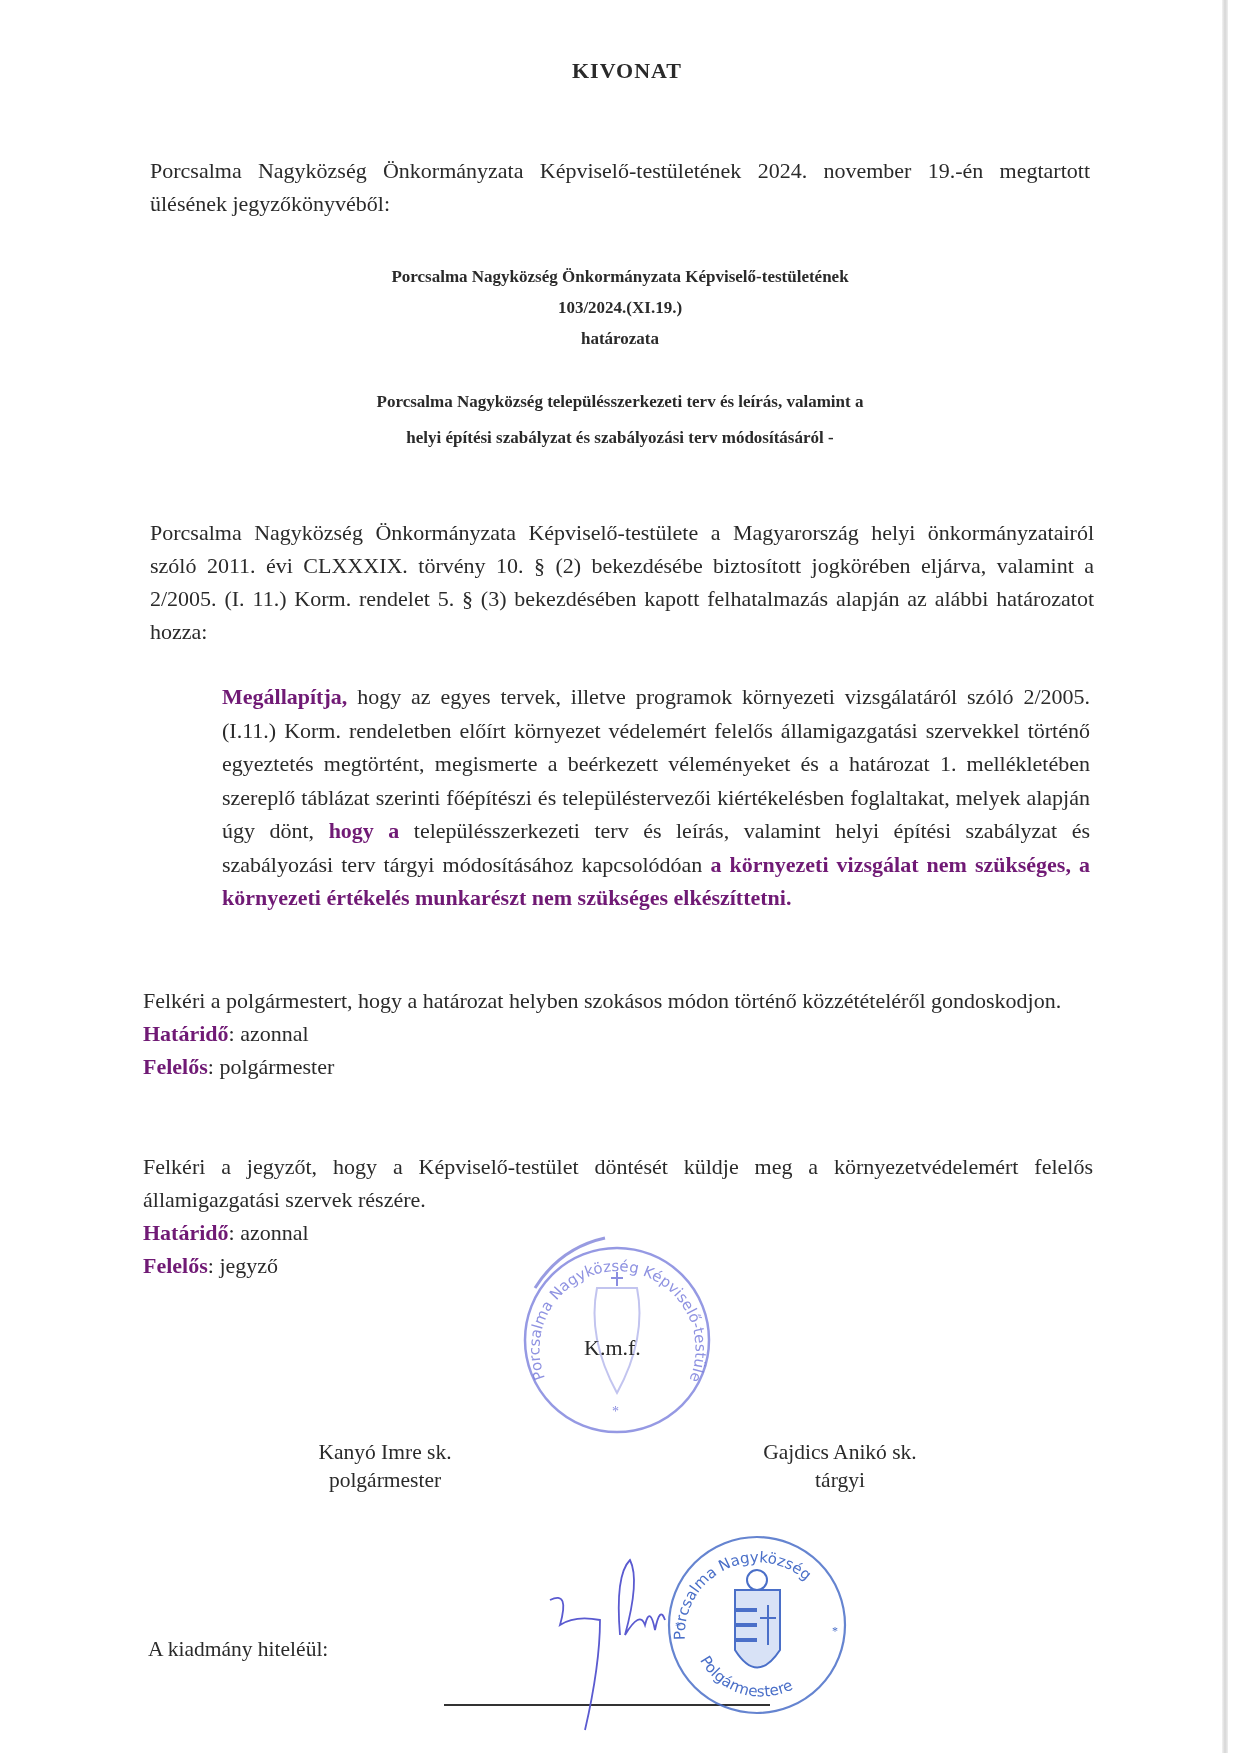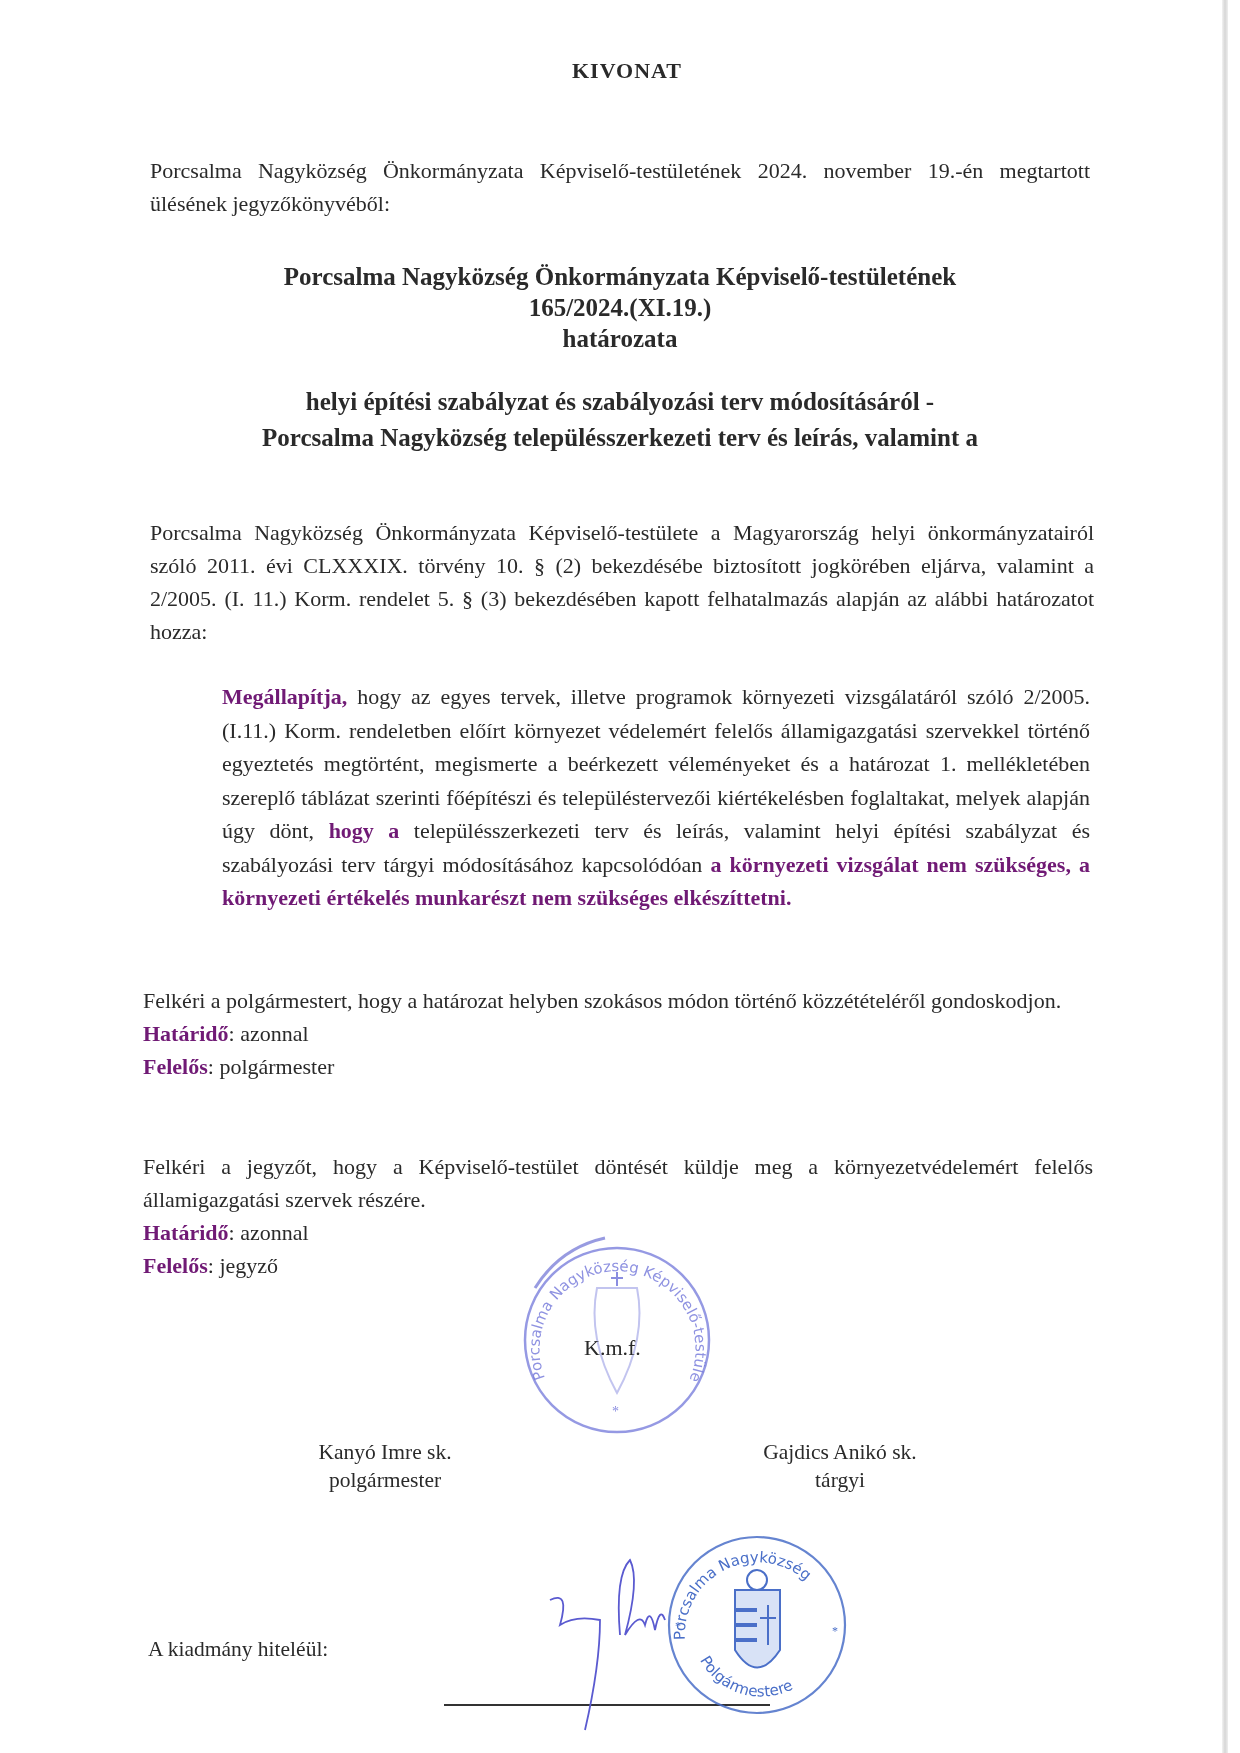--- a/index.html
+++ b/index.html
@@ -2,21 +2,21 @@
 <html><head>
 <meta charset="utf-8">
 <style>
   html, body { margin:0; padding:0; background:#fff; }
   body { width:1240px; height:1753px; position:relative; overflow:hidden;
          font-family:"Liberation Serif", "DejaVu Serif", serif; color:#2a2a2a; }
   .abs { position:absolute; }
   .title { top:58px; left:0; width:1240px; text-align:center; font-size:22px; font-weight:bold; letter-spacing:1px;padding-left:7px; }
   .p { font-size:22px; line-height:32.5px; text-align:justify; }
   .p1 { top:155px; left:150px; width:940px; }
-  .center-bold { left:0; width:1240px; text-align:center; font-weight:bold; font-size:25px; line-height:31px; }
+  .center-bold { left:0; width:1240px; text-align:center; font-weight:bold; font-size:17px; line-height:31px; }
   .h1 { top:261px; }
   .h2 { top:384px; line-height:36px; }
   .p2 { top:516px; left:150px; width:944px; line-height:33px; }
   .p3 { top:680px; left:222px; width:868px; line-height:33.5px; }
   .p4 { top:984px; left:143px; width:940px; line-height:33px; }
   .p5 { top:1150px; left:143px; width:950px; line-height:33px; }
   b { font-weight:bold; color:#701a75; }
   .sig { font-size:21.5px; line-height:28px; text-align:center;margin-top:16px; }
   .sig-left { top:1422px; left:290px; width:190px; }
   .sig-right { top:1422px; left:730px; width:220px; }
@@ -30,27 +30,27 @@
 <body>
 
 <div class="abs scanline"></div>
 
 <div class="abs title">KIVONAT</div>
 
 <div class="abs p p1">Porcsalma Nagyközség Önkormányzata Képviselő-testületének 2024. november 19.-én megtartott ülésének jegyzőkönyvéből:</div>
 
 <div class="abs center-bold h1">
   <div>Porcsalma Nagyközség Önkormányzata Képviselő-testületének</div>
-  <div>165/2024.(XI.19.)</div>
+  <div>103/2024.(XI.19.)</div>
   <div>határozata</div>
 </div>
 
 <div class="abs center-bold h2">
+  <div>Porcsalma Nagyközség településszerkezeti terv és leírás, valamint a</div>
   <div>helyi építési szabályzat és szabályozási terv módosításáról -</div>
-  <div>Porcsalma Nagyközség településszerkezeti terv és leírás, valamint a</div>
 </div>
 
 <div class="abs p p2">Porcsalma Nagyközség Önkormányzata Képviselő-testülete a Magyarország helyi önkormányzatairól szóló 2011. évi CLXXXIX. törvény 10. § (2) bekezdésébe biztosított jogkörében eljárva, valamint a 2/2005. (I. 11.) Korm. rendelet 5. § (3) bekezdésében kapott felhatalmazás alapján az alábbi határozatot hozza:</div>
 
 <div class="abs p p3">
   <b>Megállapítja,</b><span> hogy az egyes tervek, illetve programok környezeti vizsgálatáról szóló 2/2005. (I.11.) Korm. rendeletben előírt környezet védelemért felelős államigazgatási szervekkel történő egyeztetés megtörtént, megismerte a beérkezett véleményeket és a határozat 1. mellékletében szereplő táblázat szerinti főépítészi és településtervezői kiértékelésben foglaltakat, melyek alapján úgy dönt, </span><b>hogy a</b><span> településszerkezeti terv és leírás, valamint helyi építési szabályzat és szabályozási terv tárgyi módosításához kapcsolódóan </span><b>a környezeti vizsgálat nem szükséges, a környezeti értékelés munkarészt nem szükséges elkészíttetni.</b>
 </div>
 
 <div class="abs p p4">
   <div>Felkéri a polgármestert, hogy a határozat helyben szokásos módon történő közzétételéről gondoskodjon.</div>

